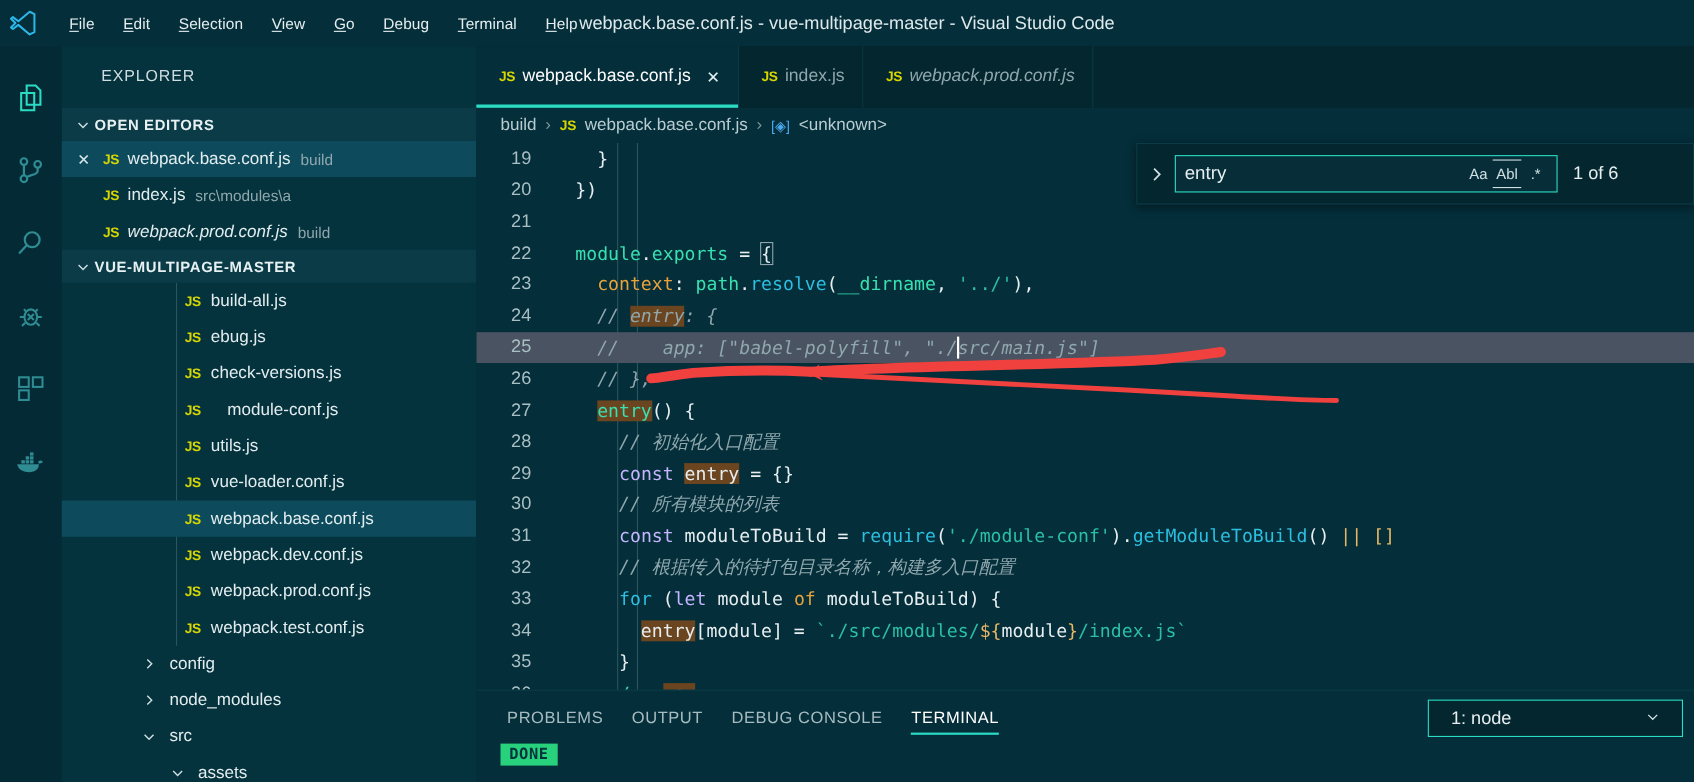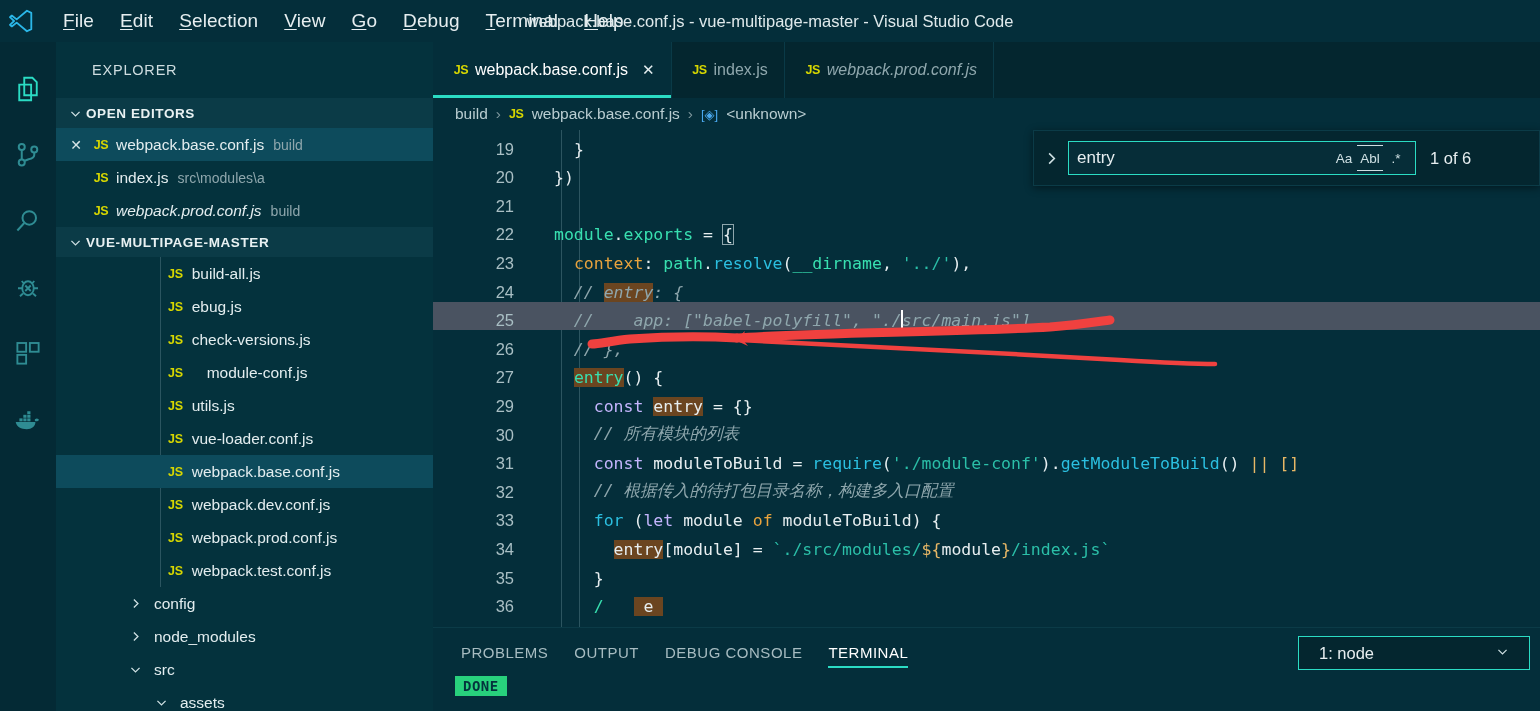--- a/index.html
+++ b/index.html
@@ -22,21 +22,21 @@
     background: #042e3a;
     display: flex; align-items: center;
   }
   .vs-logo {
     width: 42px; height: 42px; display: flex; align-items: center; justify-content: center;
   }
   .menu {
     display: flex; align-items: center; gap: 0px; margin-left: 8px;
   }
   .menu-item {
-    color: #e6eef0; font-size: 19px; padding: 4px 13px; cursor: default;
+    color: #e6eef0; font-size: 14px; padding: 4px 13px; cursor: default;
     letter-spacing: .1px;
   }
   .menu-item u { text-decoration: underline; text-underline-offset: 2px; }
   .window-title {
     position: absolute; left: 0; top: 0; width: 1540px; height: 42px;
     display: flex; align-items: center; justify-content: center;
     color: #dfe9eb; font-size: 16.5px; pointer-events: none;
   }
 
   
@@ -128,22 +128,22 @@
   .bc-sep { color: #7e979d; }
   .bc-sym {
     color: #4aa8ee; font-size: 13px; border: 0;
   }
 
   
   .code-wrap {
     position: relative; height: 531px; overflow: hidden; background: #042e3a;
   }
   .code-line {
-    height: 28.6px; display: flex; align-items: flex-end; position: relative;
-    white-space: pre; font-family: "DejaVu Sans Mono", monospace; font-size: 16.5px; padding-left: 31px;
+    height: 28.6px; display: flex; align-items: center; position: relative;
+    white-space: pre; font-family: "DejaVu Sans Mono", monospace; font-size: 16.5px;
   }
   .code-line.current { background: #4a5361; }
   .ln {
     width: 72px; text-align: right; padding-right: 22px; color: #a9bfc4;
     font-family: "Liberation Sans", sans-serif; font-size: 16.5px;
     box-sizing: border-box; flex: none;
   }
   .src { flex: 1; padding-left: 18px; }
   .vline {
     position: absolute; top: 0; bottom: 0; width: 1px; background: #2c5560;
@@ -457,20 +457,21 @@
       <div id="code-lines">
           <div class="code-line"><span class="ln">19</span><span class="src"><span class="t-plain">  </span><span class="t-plain">}</span></span></div>
           <div class="code-line"><span class="ln">20</span><span class="src"><span class="t-plain">})</span></span></div>
           <div class="code-line"><span class="ln">21</span><span class="src"></span></div>
           <div class="code-line"><span class="ln">22</span><span class="src"><span class="t-var">module</span><span class="t-plain">.</span><span class="t-var">exports</span><span class="t-plain"> = </span><span class="t-plain brkt">{</span></span></div>
           <div class="code-line"><span class="ln">23</span><span class="src"><span class="t-plain">  </span><span class="t-prop">context</span><span class="t-plain">: </span><span class="t-var">path</span><span class="t-plain">.</span><span class="t-fn">resolve</span><span class="t-plain">(</span><span class="t-var">__dirname</span><span class="t-plain">, </span><span class="t-str">'../'</span><span class="t-plain">),</span></span></div>
           <div class="code-line"><span class="ln">24</span><span class="src"><span class="t-cmt">  // </span><span class="t-cmt hl">entry</span><span class="t-cmt">: {</span></span></div>
           <div class="code-line current"><span class="ln">25</span><span class="src"><span class="t-cmt">  //    app: ["babel-polyfill", "./</span><span class="cursor"></span><span class="t-cmt">src/main.js"]</span></span></div>
           <div class="code-line"><span class="ln">26</span><span class="src"><span class="t-cmt">  // },</span></span></div>
           <div class="code-line"><span class="ln">27</span><span class="src"><span class="t-plain">  </span><span class="t-var hl">entry</span><span class="t-plain">() {</span></span></div>
+          <div class="code-line"><span class="ln">28</span><span class="src"><span class="t-cmt">    // 初始化入口配置</span></span></div>
           <div class="code-line"><span class="ln">29</span><span class="src"><span class="t-plain">    </span><span class="t-kw">const</span><span class="t-plain"> </span><span class="t-id hl">entry</span><span class="t-plain"> = {}</span></span></div>
           <div class="code-line"><span class="ln">30</span><span class="src"><span class="t-cmt">    // 所有模块的列表</span></span></div>
           <div class="code-line"><span class="ln">31</span><span class="src"><span class="t-plain">    </span><span class="t-kw">const</span><span class="t-plain"> moduleToBuild = </span><span class="t-fn">require</span><span class="t-plain">(</span><span class="t-str">'./module-conf'</span><span class="t-plain">).</span><span class="t-fn">getModuleToBuild</span><span class="t-plain">() </span><span class="t-punc">||</span><span class="t-plain"> </span><span class="t-punc">[]</span></span></div>
           <div class="code-line"><span class="ln">32</span><span class="src"><span class="t-cmt">    // 根据传入的待打包目录名称，构建多入口配置</span></span></div>
           <div class="code-line"><span class="ln">33</span><span class="src"><span class="t-plain">    </span><span class="t-fn">for</span><span class="t-plain"> (</span><span class="t-kw">let</span><span class="t-plain"> module </span><span class="t-prop">of</span><span class="t-plain"> moduleToBuild) {</span></span></div>
           <div class="code-line"><span class="ln">34</span><span class="src"><span class="t-plain">      </span><span class="t-id hl">entry</span><span class="t-plain">[module] = </span><span class="t-str">`./src/modules/</span><span class="t-punc">${</span><span class="t-plain">module</span><span class="t-punc">}</span><span class="t-str">/index.js`</span></span></div>
           <div class="code-line"><span class="ln">35</span><span class="src"><span class="t-plain">    }</span></span></div>
           <div class="code-line"><span class="ln">36</span><span class="src"><span class="t-plain">    </span><span class="t-var">/</span><span class="t-plain">   </span><span class="t-id hl"> e </span></span></div>
         </div>
     </div>

